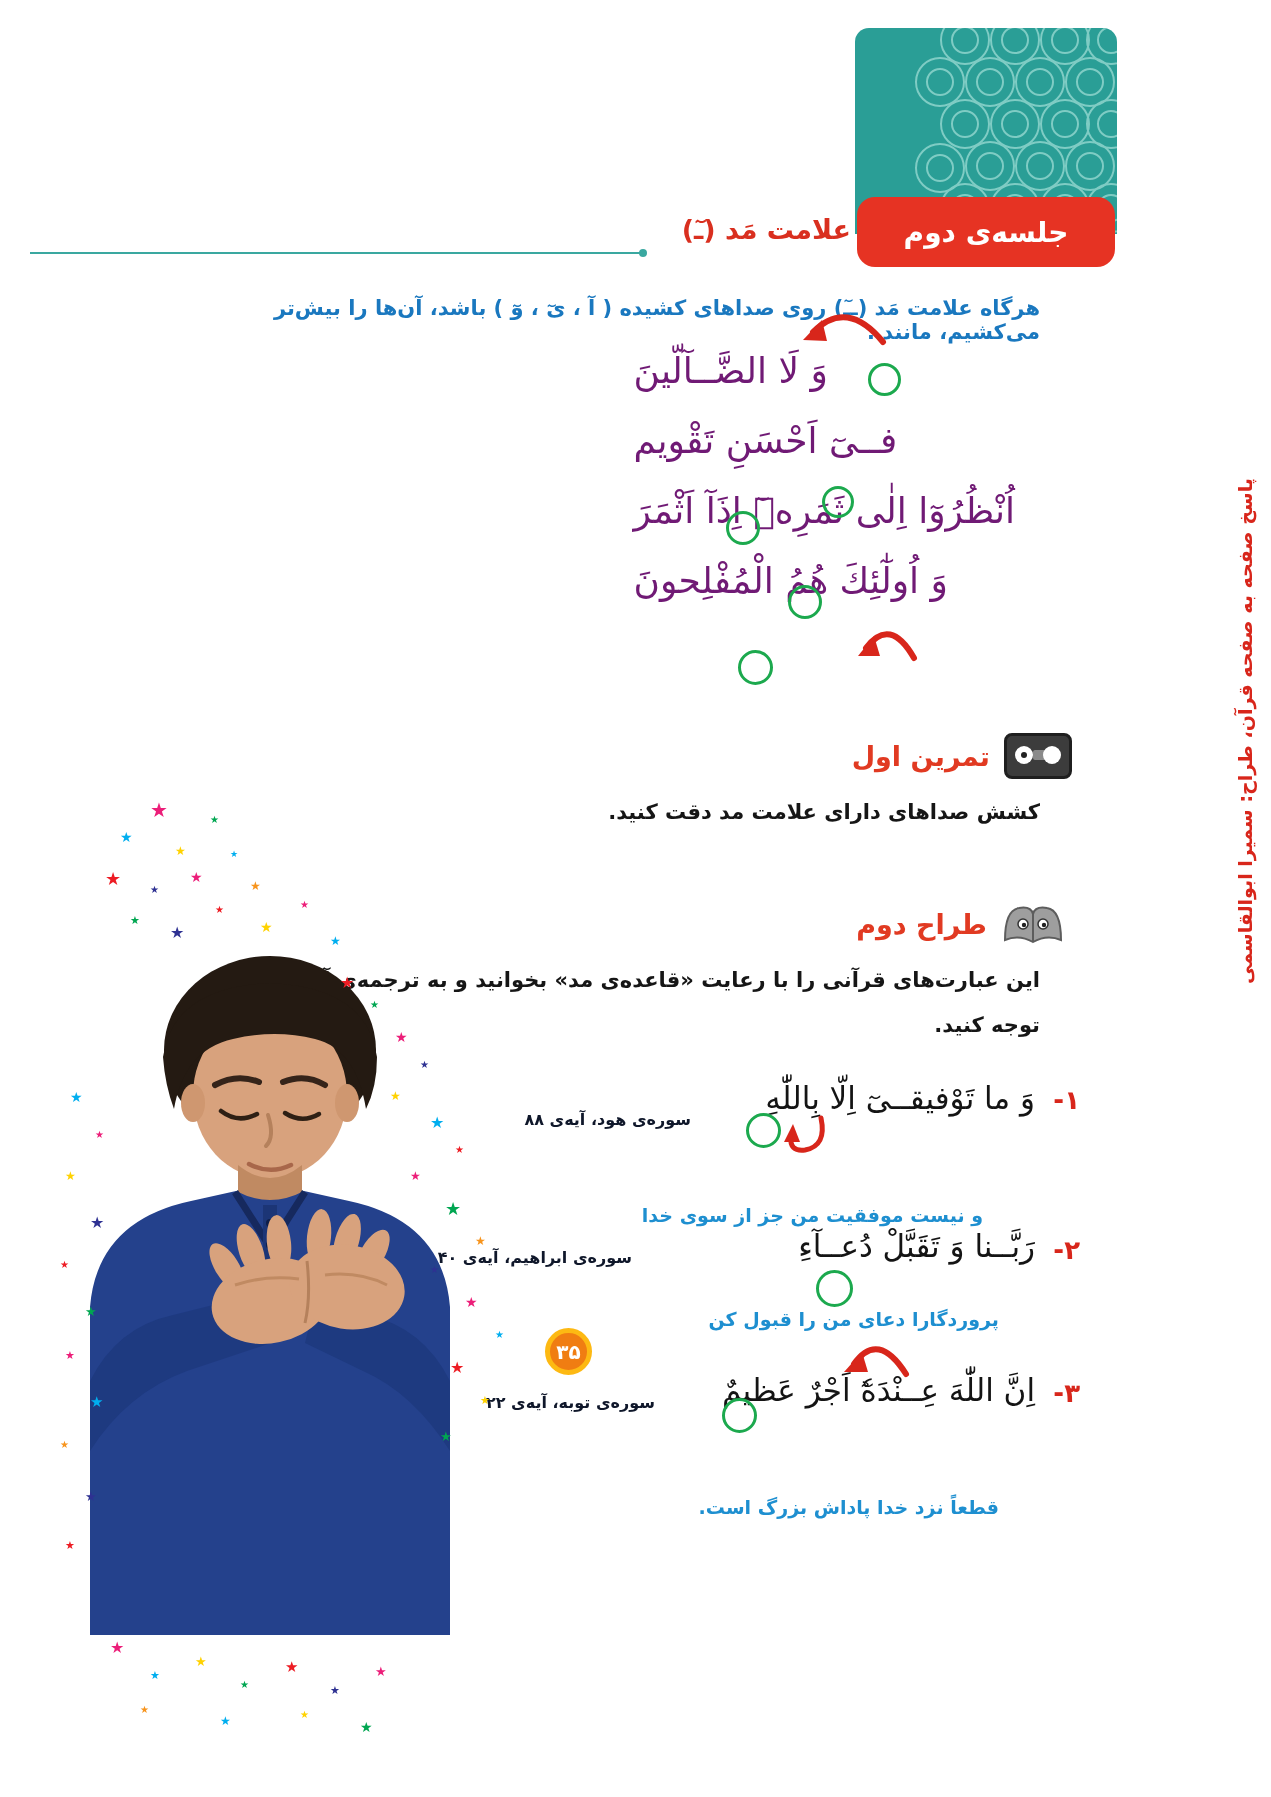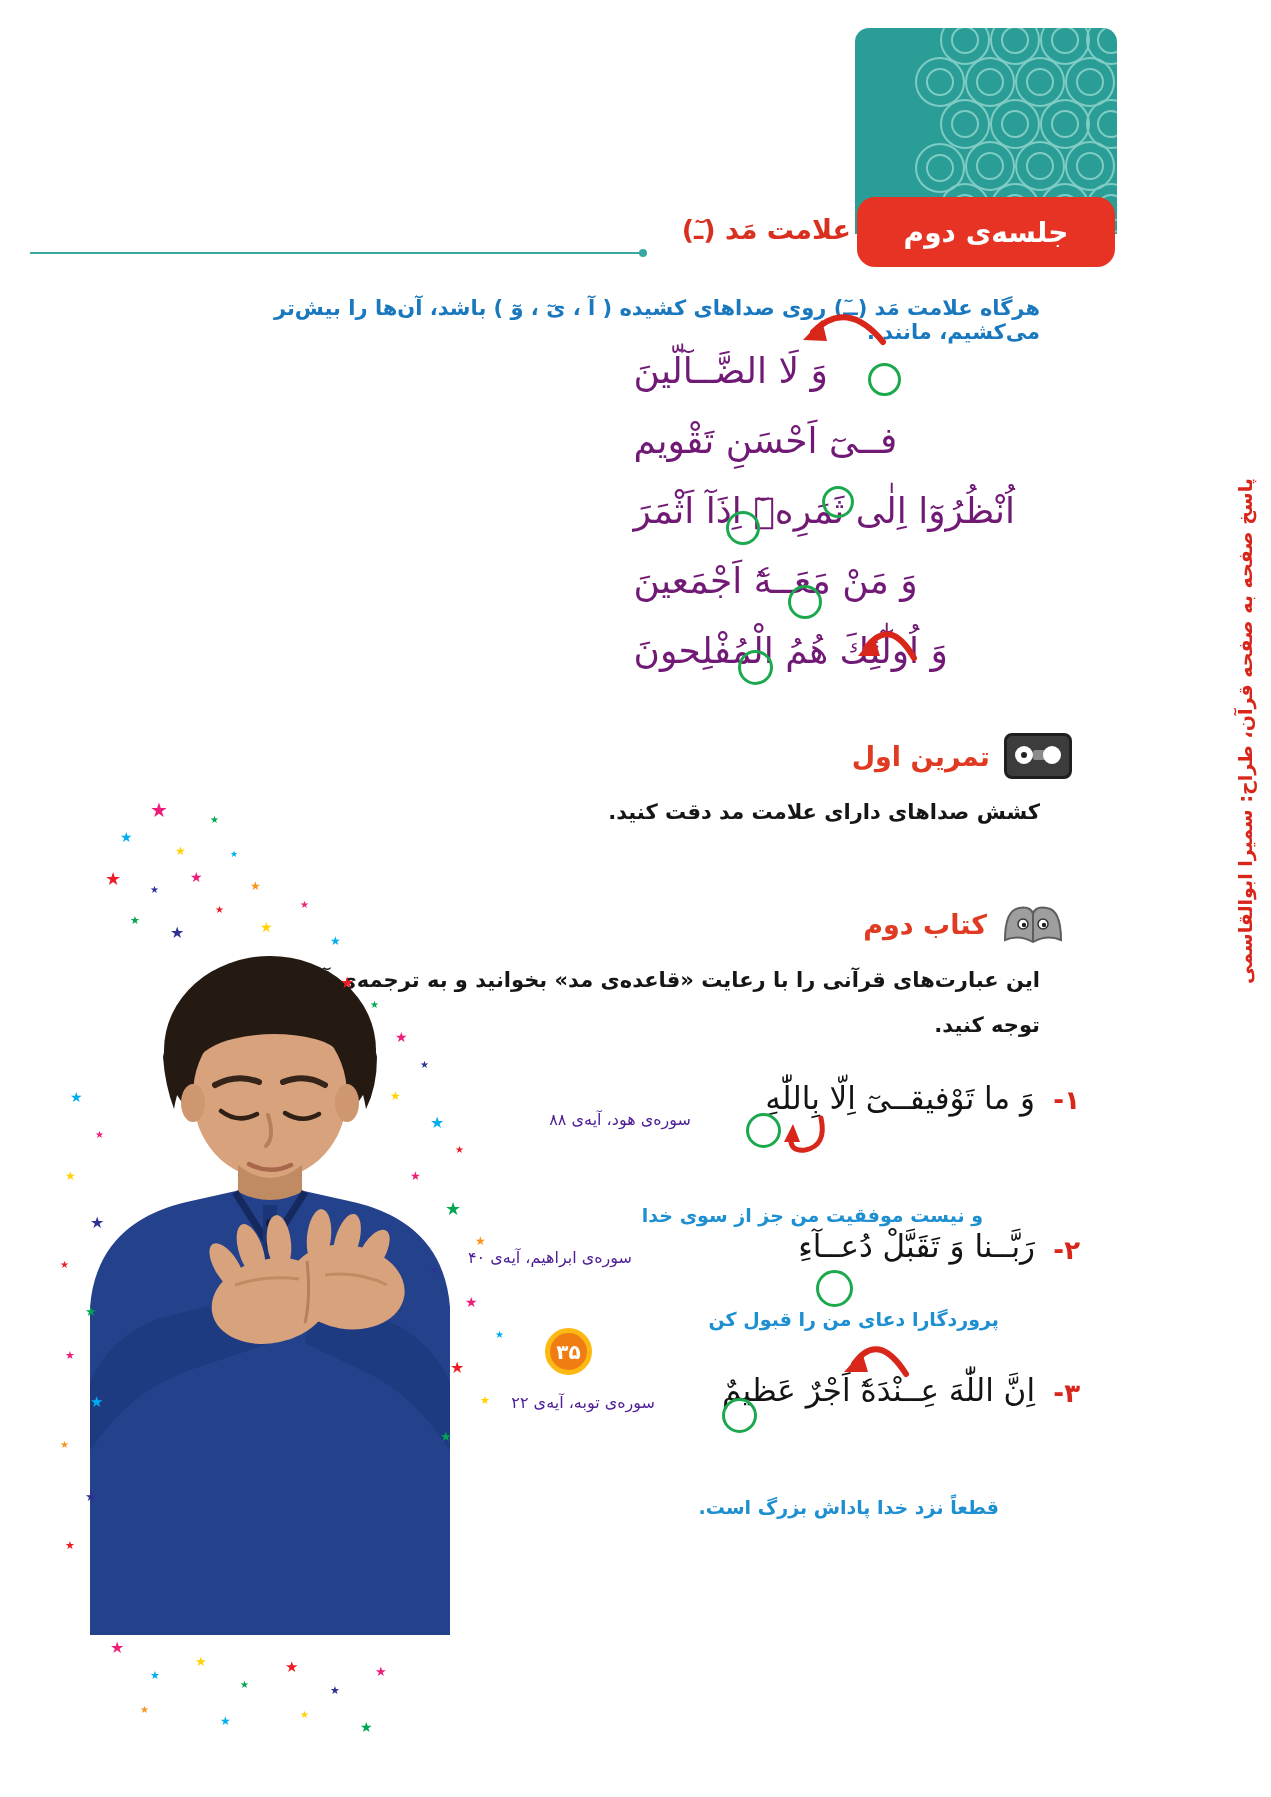--- a/index.html
+++ b/index.html
@@ -33,21 +33,21 @@
   .cassette .hub{position:absolute;top:16px;width:6px;height:6px;border-radius:50%;background:#222;}
   .cassette .hub.l{left:14px;} .cassette .hub.r{right:14px;}
   .cassette .win{position:absolute;left:26px;top:14px;width:16px;height:10px;background:#8a8a8a;border-radius:2px;}
 
   
   .bookicon{width:64px;height:48px;position:relative;}
 
   
   .item-num{position:absolute;font-size:26px;font-weight:bold;color:#d8261b;}
   .item-arabic{position:absolute;font-size:31px;color:#141414;white-space:nowrap;text-align:right;}
-  .item-source{position:absolute;font-size:16px;font-weight:normal;color:#4c1d95;white-space:nowrap;}
+  .item-source{position:absolute;font-size:16px;font-weight:bold;color:#0f172a;white-space:nowrap;}
   .item-trans{position:absolute;font-size:19px;font-weight:bold;color:#1e8fd0;white-space:nowrap;}
 
   
   .gcircle{position:absolute;border:3px solid #1ca94e;border-radius:50%;background:transparent;}
   .rarrow{position:absolute;}
 
   
   .page-badge{position:absolute;left:545px;top:1328px;width:47px;height:47px;border-radius:50%;
     background:#f07d12;border:5px solid #fdb913;box-sizing:border-box;
     display:flex;align-items:center;justify-content:center;color:#fff;font-size:20px;font-weight:bold;}
@@ -159,21 +159,20 @@
   <div class="title-rule">
       <span class="tip"></span>
     </div>
 
   <div class="intro-line">هرگاه علامت مَد (ــٓ) روی صداهای کشیده ( آ ، یٓ ، وٓ ) باشد، آن‌ها را بیش‌تر می‌کشیم، مانند :</div>
 
   <div class="quran-block">
     <div class="quran-line">وَ لَا الضَّــآلّینَ</div>
     <div class="quran-line">فــیٓ اَحْسَنِ تَقْویم</div>
     <div class="quran-line">اُنْظُرُوٓا اِلٰی ثَمَرِهٖٓ اِذَآ اَثْمَرَ</div>
-    <div class="quran-line">وَ مَنْ مَعَــهٗٓ اَجْمَعینَ</div>
     <div class="quran-line">وَ اُولٰٓئِكَ هُمُ الْمُفْلِحونَ</div>
   </div>
 
   <svg class="rarrow" style="left:795px;top:308px;width:95px;height:42px;" viewBox="0 0 95 42">
     <path d="M88 34 Q52 -10 18 24" fill="none" stroke="#d8261b" stroke-width="6" stroke-linecap="round"></path>
     <path d="M27 12 L8 32 L32 33 Z" fill="#d8261b"></path>
   </svg>
   <div class="gcircle" style="left:868px;top:363px;width:27px;height:27px;"></div>
   <div class="gcircle" style="left:822px;top:486px;width:26px;height:26px;"></div>
   <div class="gcircle" style="left:726px;top:511px;width:28px;height:28px;"></div>
@@ -198,21 +197,21 @@
 
   <div class="ex-header" style="right:206px;top:900px;">
     <svg class="bookicon" viewBox="0 0 64 48">
       <path d="M4 40 Q4 10 18 8 Q30 6 32 14 Q34 6 46 8 Q60 10 60 40 Q46 34 32 42 Q18 34 4 40 Z" fill="#9e9e9e" stroke="#5d5d5d" stroke-width="2"></path>
       <path d="M32 14 L32 42" stroke="#5d5d5d" stroke-width="2"></path>
       <circle cx="22" cy="24" r="5" fill="#ffffff" stroke="#333" stroke-width="1.5"></circle>
       <circle cx="42" cy="24" r="5" fill="#ffffff" stroke="#333" stroke-width="1.5"></circle>
       <circle cx="23" cy="25" r="2.2" fill="#222"></circle>
       <circle cx="43" cy="25" r="2.2" fill="#222"></circle>
     </svg>
-    <div class="ex-title">کتاب دوم</div>
+    <div class="ex-title">طراح دوم</div>
   </div>
   <div class="body-text" style="right:231px;top:958px;width:810px;">
     <div>این عبارت‌های قرآنی را با رعایت «قاعده‌ی مد» بخوانید و به ترجمه‌ی آن‌ها توجه کنید.</div>
   </div>
 
   <div class="item-num" style="right:191px;top:1085px;">۱-</div>
   <div class="item-arabic" style="right:236px;top:1080px;">وَ ما تَوْفیقــیٓ  اِلّا بِاللّٰهِ</div>
   <div class="item-source" style="right:580px;top:1110px;">سوره‌ی هود، آیه‌ی ۸۸</div>
   <div class="gcircle" style="left:746px;top:1113px;width:29px;height:29px;"></div>
   <svg class="rarrow" style="left:783px;top:1112px;width:46px;height:44px;" viewBox="0 0 46 44">

